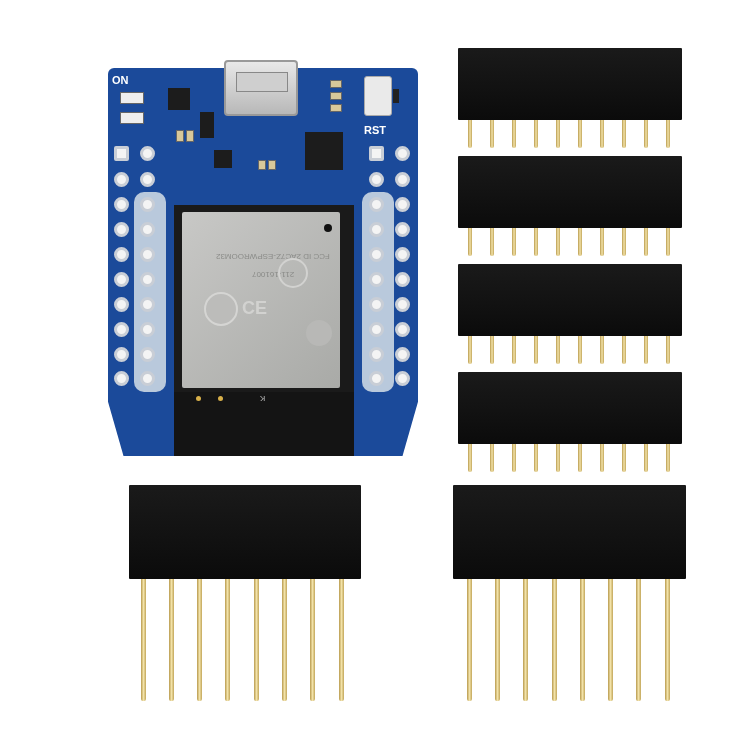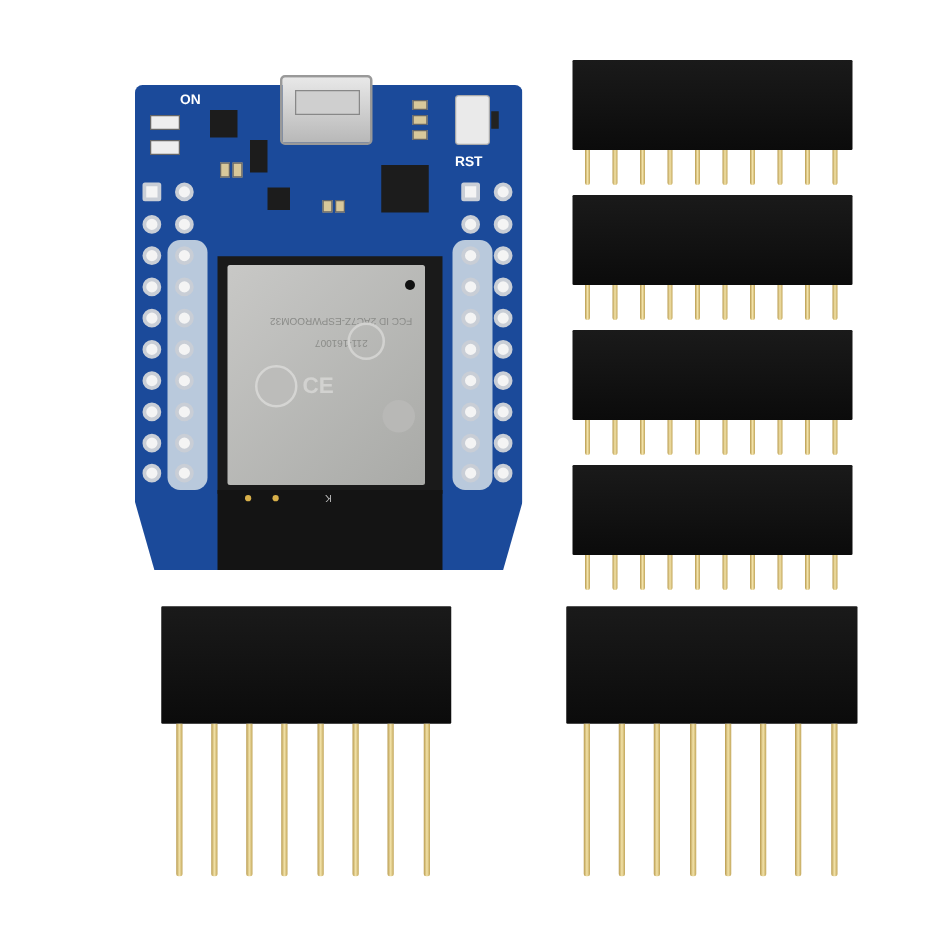--- a/index.html
+++ b/index.html
@@ -85,21 +85,21 @@
   <div class="hole" style="left:395px;top:347px;"></div>
   <div class="hole" style="left:395px;top:371px;"></div>
 </div>
 
 <div class="usb">
     <div class="usb-slot"></div>
   </div>
 <div class="btn-rst">
     <div class="nub"></div>
   </div>
-<div class="label" style="left:144px;top:74px;">ON</div>
+<div class="label" style="left:112px;top:74px;">ON</div>
 <div class="label" style="left:364px;top:124px;">RST</div>
 <div class="smd" style="left:120px;top:92px;width:22px;height:10px;background:#eee;"></div>
 <div class="smd" style="left:120px;top:112px;width:22px;height:10px;background:#eee;"></div>
 <div class="chip" style="left:168px;top:88px;width:22px;height:22px;"></div>
 <div class="chip" style="left:200px;top:112px;width:14px;height:26px;"></div>
 <div class="chip" style="left:214px;top:150px;width:18px;height:18px;"></div>
 <div class="chip" style="left:305px;top:132px;width:38px;height:38px;"></div>
 <div class="smd" style="left:176px;top:130px;width:6px;height:10px;"></div>
 <div class="smd" style="left:186px;top:130px;width:6px;height:10px;"></div>
 <div class="smd" style="left:330px;top:80px;width:10px;height:6px;"></div>

